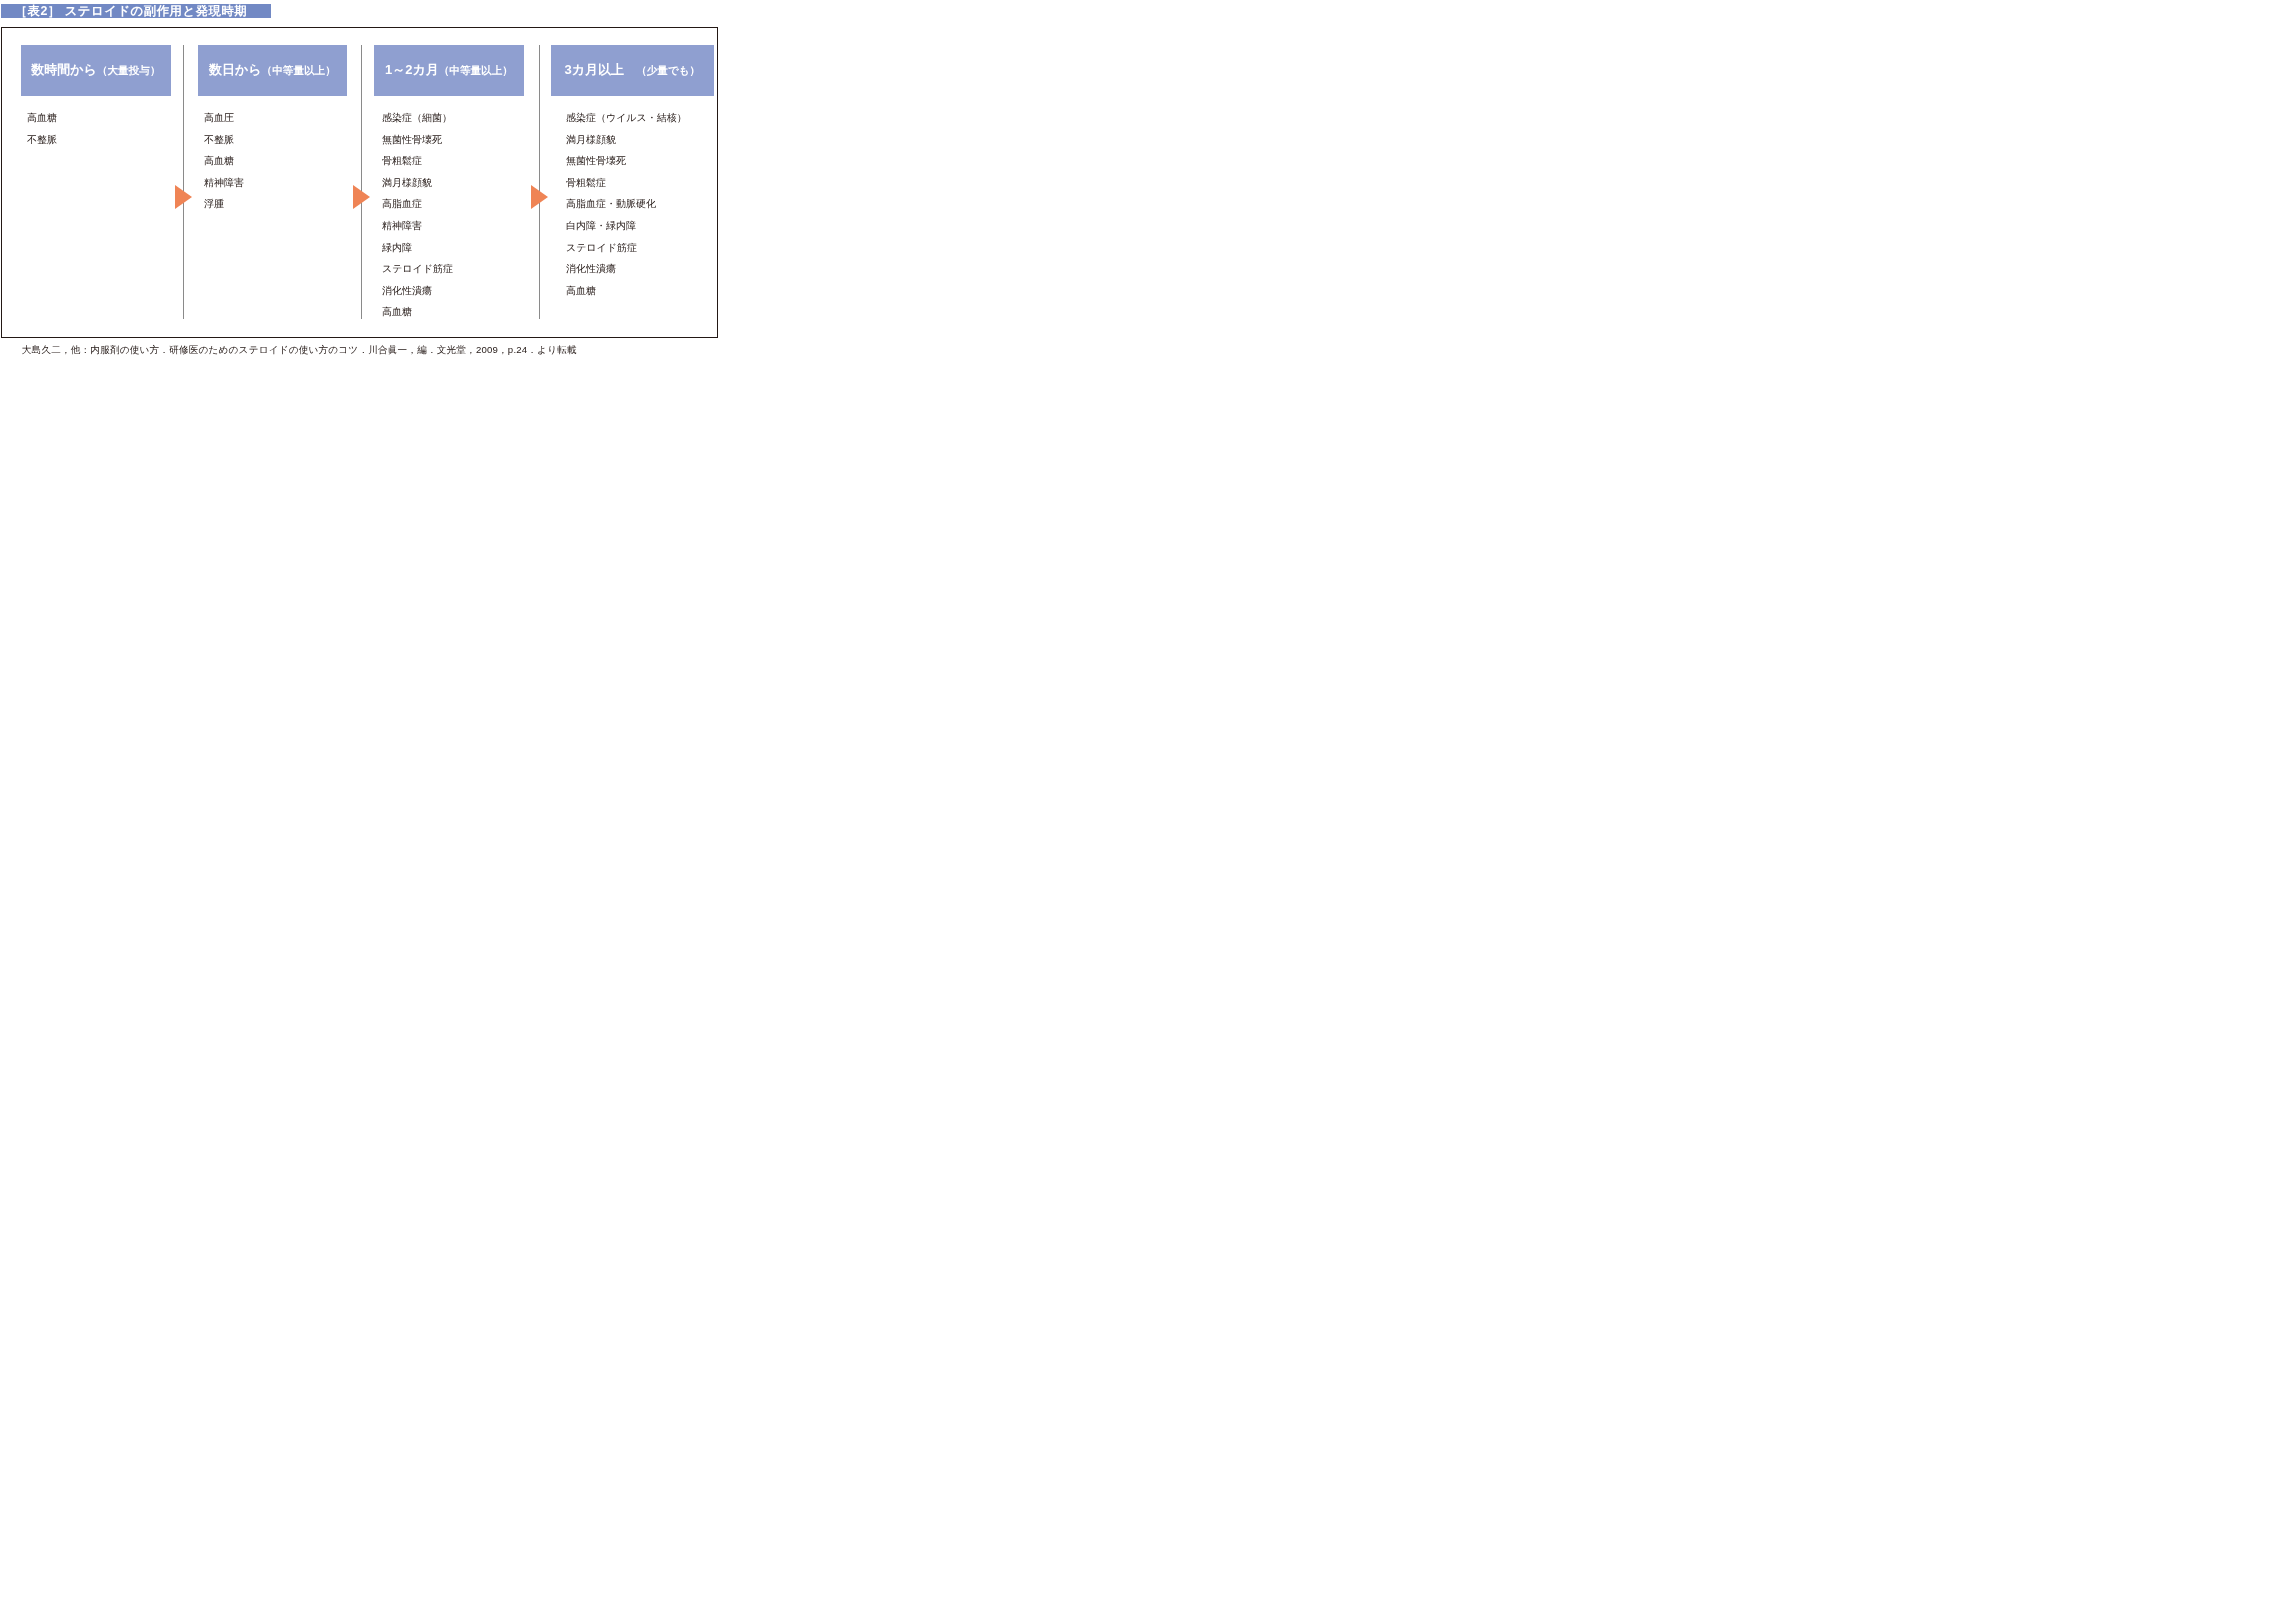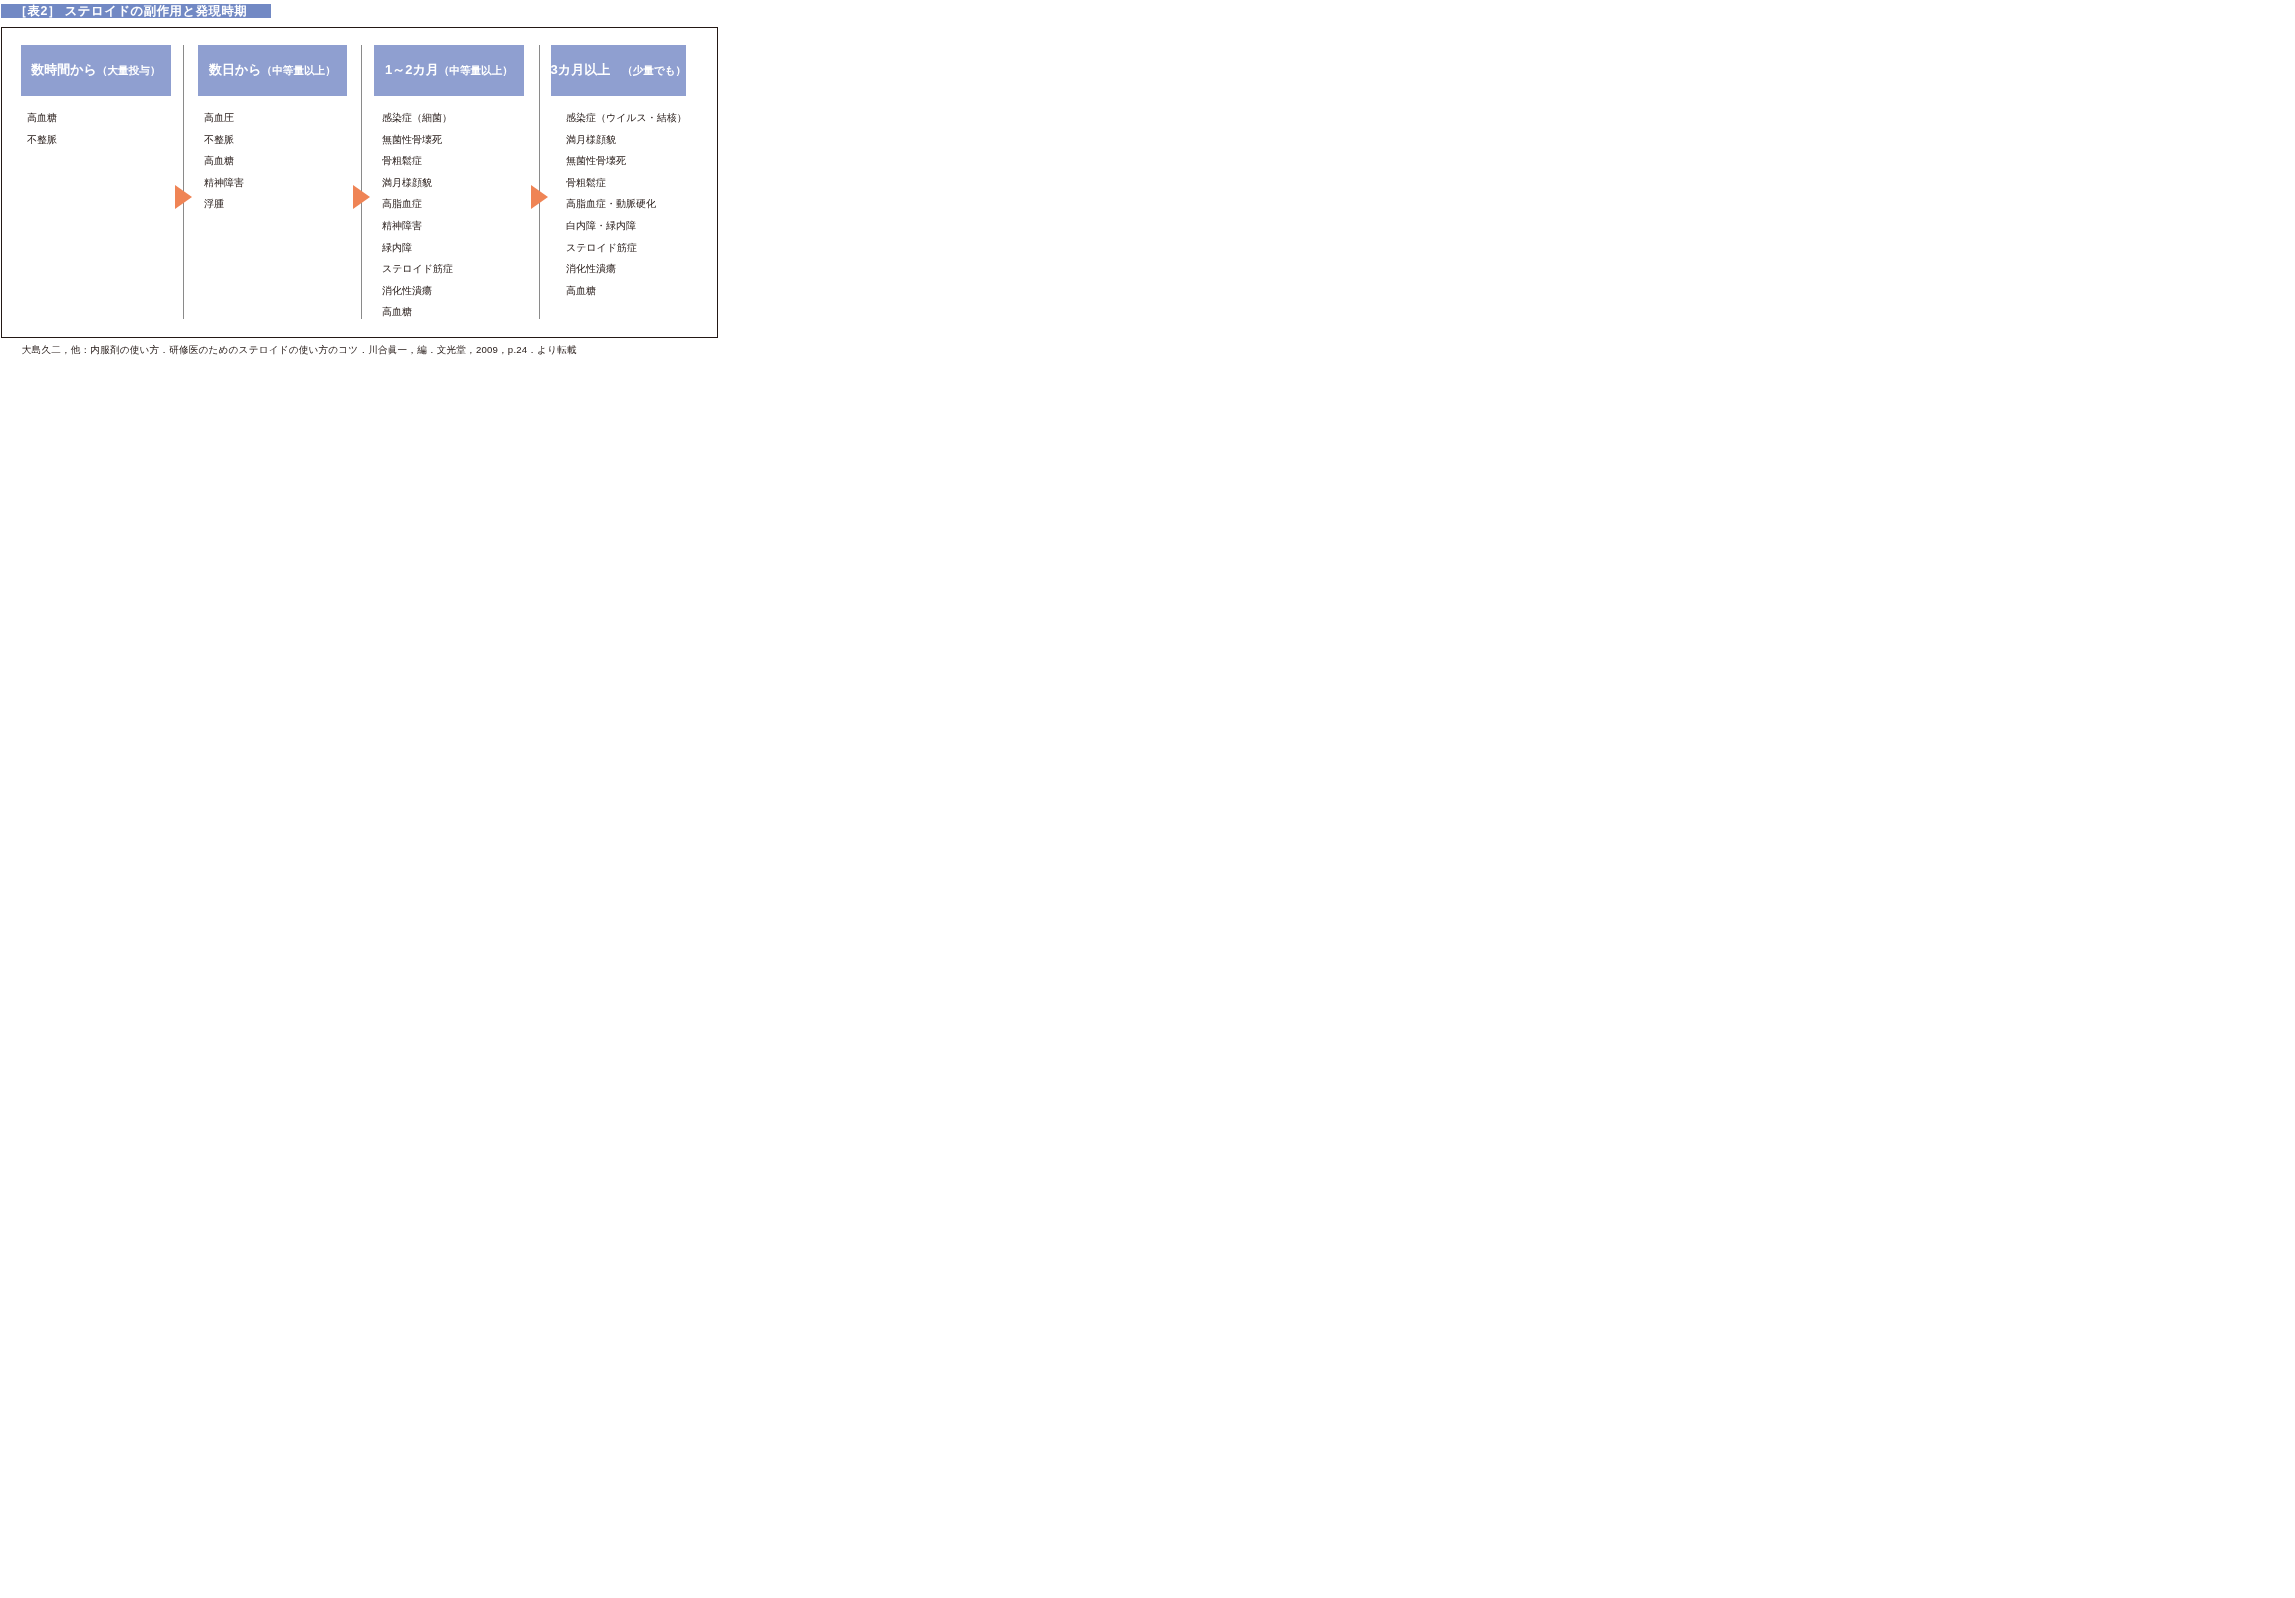--- a/index.html
+++ b/index.html
@@ -30,21 +30,21 @@
     position:absolute;top:17.4px;height:51px;
     background:#8f9fd0;
     display:flex;flex-direction:row;align-items:center;justify-content:center;
     color:#ffffff;font-weight:bold;text-align:center;
   }
   .col-header .period{font-size:13px;line-height:1.45;white-space:nowrap;}
   .col-header .dose{font-size:10.6px;line-height:1.3;white-space:nowrap;}
   .col-header.c1{left:19px;width:150px;}
   .col-header.c2{left:196px;width:149px;}
   .col-header.c3{left:372px;width:150px;}
-  .col-header.c4{left:549px;width:135px;gap:12px;}
+  .col-header.c4{left:549px;width:163px;gap:12px;}
   .divider{
     position:absolute;top:17.4px;height:274px;width:0.9px;background:#8a8a8a;
   }
   .divider.d1{left:181px;}
   .divider.d2{left:359px;}
   .divider.d3{left:537px;}
   .arrow{
     position:absolute;top:157px;width:0;height:0;
     border-top:12.4px solid transparent;
     border-bottom:12.4px solid transparent;

